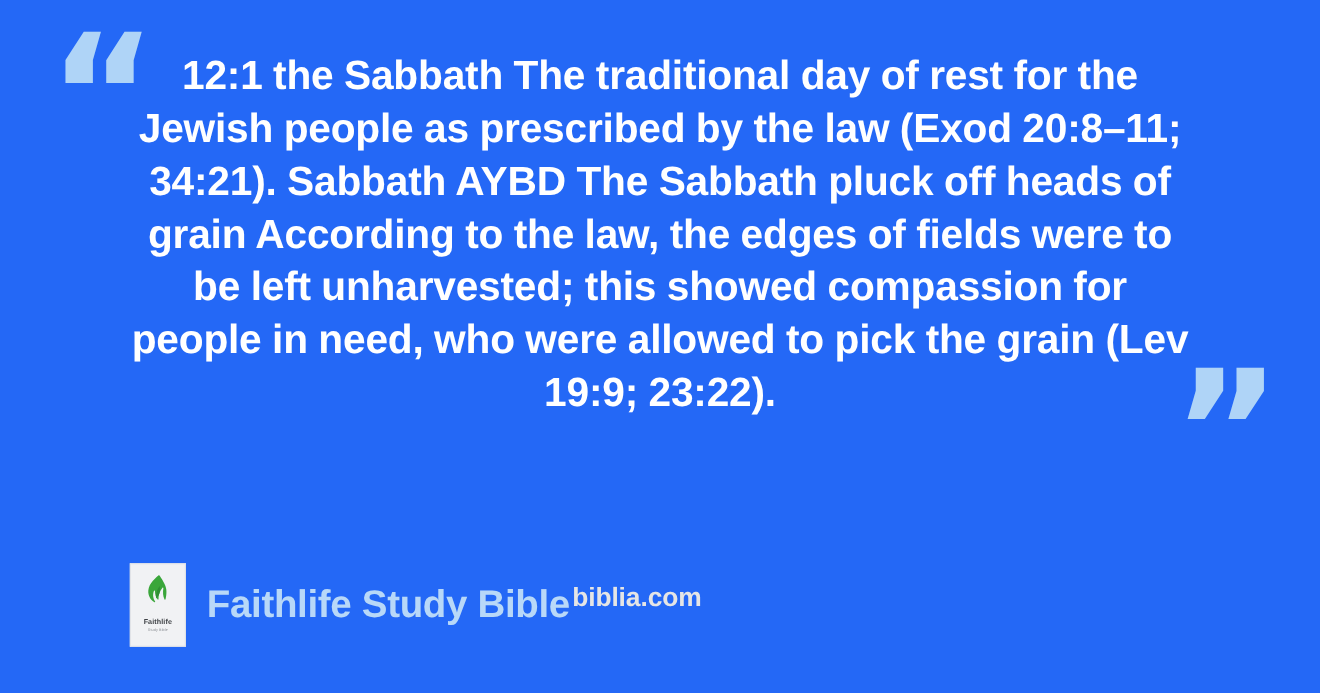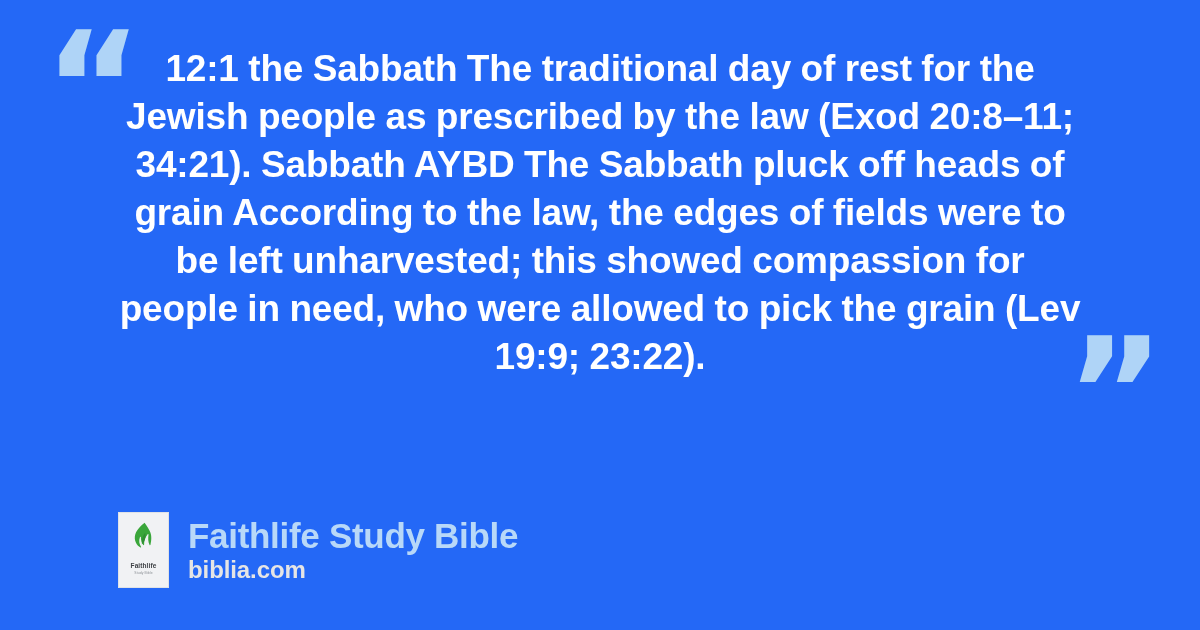--- a/index.html
+++ b/index.html
@@ -113,21 +113,20 @@
     font-family: "Liberation Sans", sans-serif;
     font-size: 3.4px;
     font-weight: 400;
     color: #8d9196;
     letter-spacing: 0.1px;
     line-height: 1;
   }
 
   .footer-text {
     display: flex;
-    flex-direction: column;
     gap: 2px;
   }
   .source-title {
     font-family: "Liberation Sans", sans-serif;
     font-weight: 700;
     font-size: 35px;
     line-height: 38px;
     color: #b8d8f8;
     letter-spacing: -0.3px;
   }

